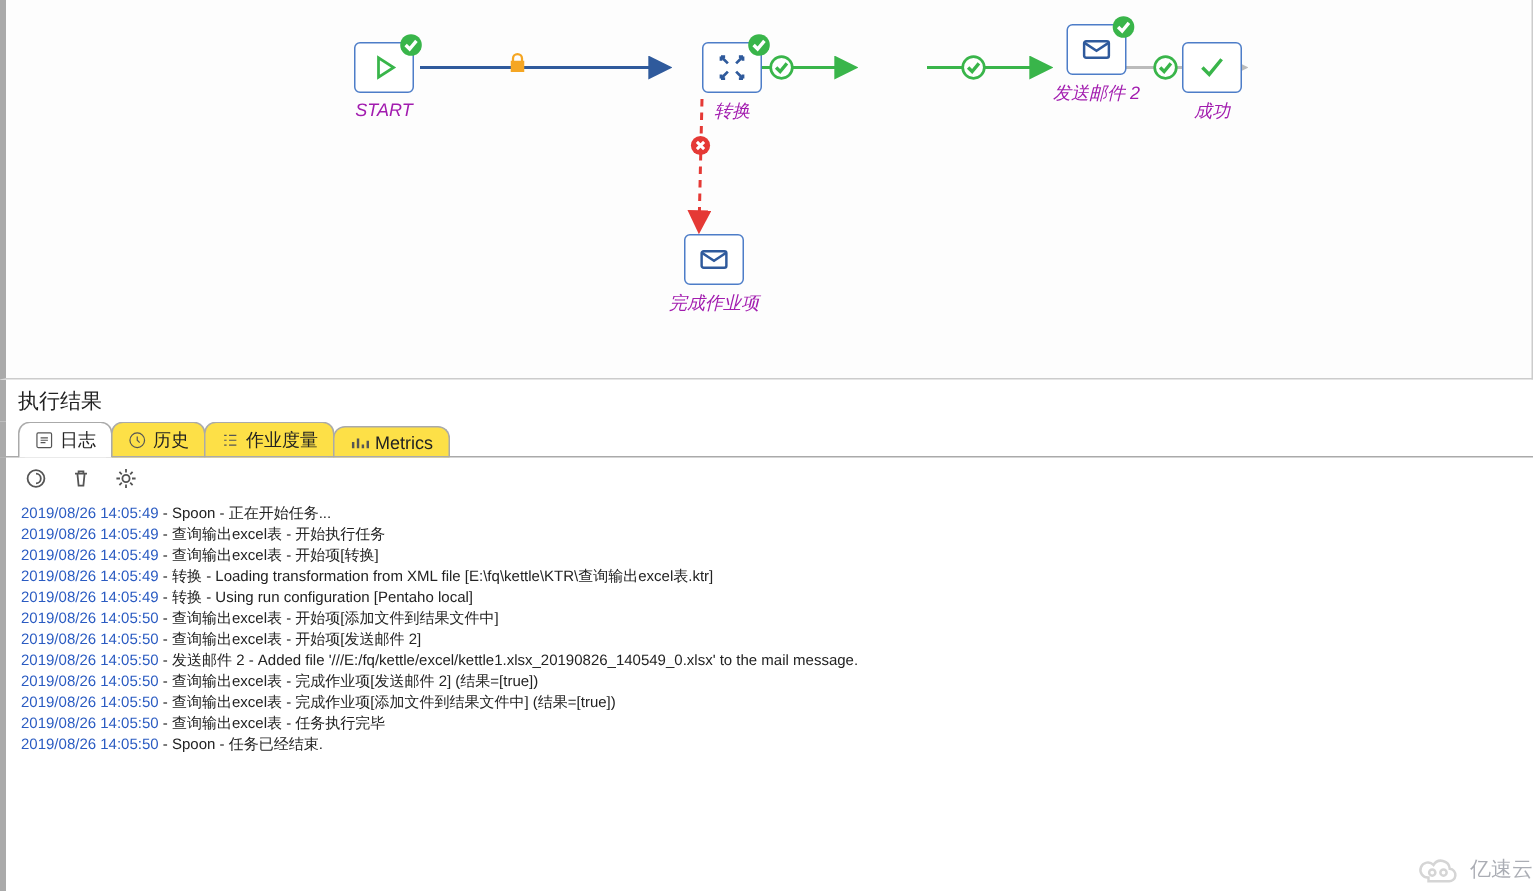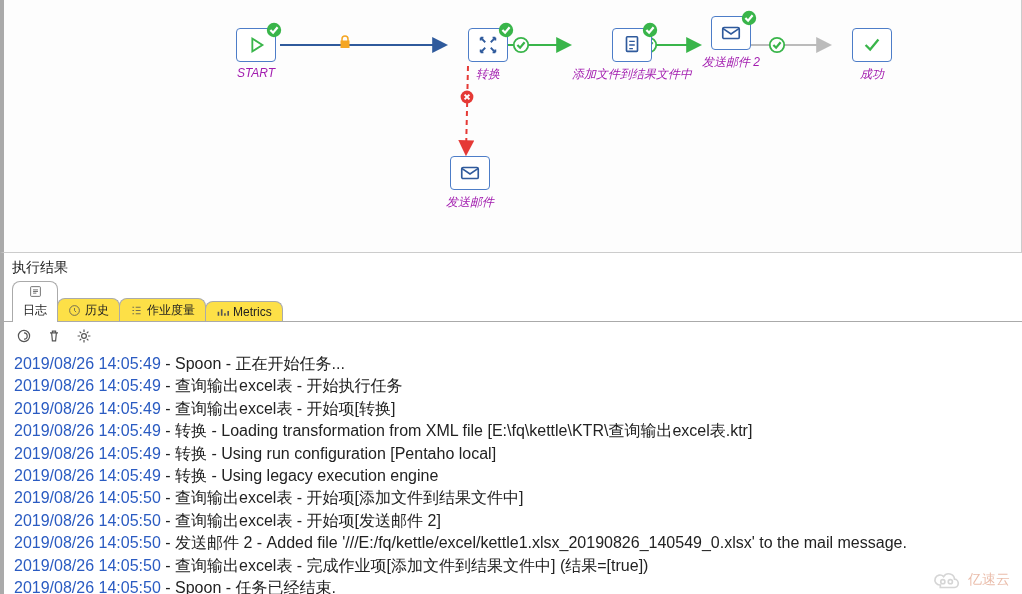--- a/index.html
+++ b/index.html
@@ -12,30 +12,30 @@
     .tick { position: absolute; }
     .tick svg { width: 18px; height: 18px; display: block; }
     .badge { position: absolute; top: -8px; right: -8px; }
     .badge svg { width: 18px; height: 18px; display: block; }
     .error-badge { position: absolute; }
     .error-badge svg { width: 16px; height: 16px; display: block; }
     .hop { position: absolute; pointer-events: none; }
     .results-header { padding: 6px 8px 4px; font-weight: normal; font-size: 14px; border-left: 4px solid #aaa; }
     .tabbar { display: flex; align-items: flex-end; padding: 0 8px; border-left: 4px solid #aaa; }
     .tab { display: flex; align-items: center; gap: 4px; padding: 3px 10px; border: 1px solid #aaa; border-bottom: none; border-top-left-radius: 8px; border-top-right-radius: 8px; background: #fde047; margin-right: -1px; font-size: 12px; cursor: pointer; }
-    .tab.active { background: #fff; position: relative; z-index: 2; flex-direction: column; }
+    .tab.active { background: #fff; position: relative; z-index: 2; }
     .tab svg { width: 13px; height: 13px; }
     .tabline { border-top: 1px solid #aaa; margin-top: -1px; }
     .toolbar { display: flex; gap: 10px; padding: 4px 10px; border-left: 4px solid #aaa; }
     .toolbar button { background: none; border: none; cursor: pointer; padding: 2px; }
     .toolbar svg { width: 16px; height: 16px; stroke: #555; fill: none; stroke-width: 1.5; }
     .log-area { flex: 1; overflow: auto; padding: 0 10px 4px; border-left: 4px solid #aaa; }
-    .log-line { font-size: 16px; line-height: 1.4; white-space: nowrap; }
+    .log-line { font-size: 10px; line-height: 1.4; white-space: nowrap; }
     .log-line .ts { color: #2a5bc2; }
-    .watermark { position: absolute; right: 12px; bottom: 4px; opacity: .35; display: flex; align-items: center; gap: 4px; color: #c2410c; font-size: 14px; }
+    .watermark { position: absolute; right: 0; bottom: 4px; opacity: .35; display: flex; align-items: center; gap: 4px; color: #0f172a; font-size: 14px; }
     .watermark svg { width: 34px; height: 20px; stroke: #888; fill: none; stroke-width: 2; }
   </style>
 </head>
 <body>
 
 <div class="canvas-area">
 
   <svg class="hop" width="1022" height="253">
     <defs>
       <marker id="arrowDark" viewBox="0 0 10 10" refX="8" refY="5" markerWidth="8" markerHeight="8" orient="auto">
@@ -119,69 +119,54 @@
       <span class="badge">
           <svg viewBox="0 0 20 20">
             <circle cx="10" cy="10" r="8" fill="#39B54A"></circle>
             <path d="M6 10l3 3 5-6" stroke="#fff" stroke-width="2.5" fill="none"></path>
           </svg>
         </span>
     </div>
     <div class="node-label">转换</div>
   </div>
 
-  <div class="node" style="left:568px; top:28px;">
-    <div class="node-box">
-      <svg viewBox="0 0 24 24">
-          <rect x="6" y="3" width="12" height="16" rx="1" fill="none" stroke="#2f5a9c" stroke-width="1.8"></rect>
-          <path d="M9 8h6M9 12h6M9 16h4" stroke="#2f5a9c" stroke-width="1.5"></path>
+
+  <div class="node" style="left:698px; top:16px;">
+    <div class="node-box">
+      <svg viewBox="0 0 24 24">
+          <rect x="3" y="6" width="18" height="12" rx="1.5" fill="none" stroke="#2f5a9c" stroke-width="1.8"></rect>
+          <path d="M3 7l9 6 9-6" stroke="#2f5a9c" stroke-width="1.8" fill="none"></path>
         </svg>
       <span class="badge">
           <svg viewBox="0 0 20 20">
             <circle cx="10" cy="10" r="8" fill="#39B54A"></circle>
             <path d="M6 10l3 3 5-6" stroke="#fff" stroke-width="2.5" fill="none"></path>
           </svg>
         </span>
     </div>
-    <div class="node-label">添加文件到结果文件中</div>
-  </div>
-
-  <div class="node" style="left:698px; top:16px;">
+    <div class="node-label">发送邮件 2</div>
+  </div>
+
+  <div class="node" style="left:784px; top:28px;justify-content:flex-end;">
+    <div class="node-box">
+      <svg viewBox="0 0 24 24">
+          <path d="M5 12l5 5 9-11" stroke="#39B54A" stroke-width="2.5" fill="none"></path>
+        </svg>
+    </div>
+    <div class="node-label">成功</div>
+  </div>
+
+  <div class="node" style="left:442px; top:156px;">
     <div class="node-box">
       <svg viewBox="0 0 24 24">
           <rect x="3" y="6" width="18" height="12" rx="1.5" fill="none" stroke="#2f5a9c" stroke-width="1.8"></rect>
           <path d="M3 7l9 6 9-6" stroke="#2f5a9c" stroke-width="1.8" fill="none"></path>
         </svg>
-      <span class="badge">
-          <svg viewBox="0 0 20 20">
-            <circle cx="10" cy="10" r="8" fill="#39B54A"></circle>
-            <path d="M6 10l3 3 5-6" stroke="#fff" stroke-width="2.5" fill="none"></path>
-          </svg>
-        </span>
-    </div>
-    <div class="node-label">发送邮件 2</div>
-  </div>
-
-  <div class="node" style="left:848px; top:28px;justify-content:flex-end;">
-    <div class="node-box">
-      <svg viewBox="0 0 24 24">
-          <path d="M5 12l5 5 9-11" stroke="#39B54A" stroke-width="2.5" fill="none"></path>
-        </svg>
-    </div>
-    <div class="node-label">成功</div>
-  </div>
-
-  <div class="node" style="left:442px; top:156px;">
-    <div class="node-box">
-      <svg viewBox="0 0 24 24">
-          <rect x="3" y="6" width="18" height="12" rx="1.5" fill="none" stroke="#2f5a9c" stroke-width="1.8"></rect>
-          <path d="M3 7l9 6 9-6" stroke="#2f5a9c" stroke-width="1.8" fill="none"></path>
-        </svg>
-    </div>
-    <div class="node-label">发送邮件</div>
+    </div>
+    <div class="node-label">完成作业项</div>
   </div>
 
 </div>
 
 <div class="results-header">执行结果</div>
 
 <div class="tabbar">
   <div class="tab active">
     <svg viewBox="0 0 16 16">
         <rect x="2" y="2" width="12" height="12" rx="1" fill="none" stroke="#555"></rect>
@@ -224,25 +209,26 @@
         <path d="M10 2v3M10 15v3M2 10h3M15 10h3M4.5 4.5l2 2M13.5 13.5l2 2M15.5 4.5l-2 2M6.5 13.5l-2 2"></path>
       </svg></button>
 </div>
 
 <div class="log-area" id="log-output">
     <div class="log-line"><span class="ts">2019/08/26 14:05:49</span><span> - Spoon - 正在开始任务...</span></div>
     <div class="log-line"><span class="ts">2019/08/26 14:05:49</span><span> - 查询输出excel表 - 开始执行任务</span></div>
     <div class="log-line"><span class="ts">2019/08/26 14:05:49</span><span> - 查询输出excel表 - 开始项[转换]</span></div>
     <div class="log-line"><span class="ts">2019/08/26 14:05:49</span><span> - 转换 - Loading transformation from XML file [E:\fq\kettle\KTR\查询输出excel表.ktr]</span></div>
     <div class="log-line"><span class="ts">2019/08/26 14:05:49</span><span> - 转换 - Using run configuration [Pentaho local]</span></div>
-    <div class="log-line"><span class="ts">2019/08/26 14:05:49</span><span> - 转换 - Using legacy execution engine</span></div>
     <div class="log-line"><span class="ts">2019/08/26 14:05:50</span><span> - 查询输出excel表 - 开始项[添加文件到结果文件中]</span></div>
     <div class="log-line"><span class="ts">2019/08/26 14:05:50</span><span> - 查询输出excel表 - 开始项[发送邮件 2]</span></div>
     <div class="log-line"><span class="ts">2019/08/26 14:05:50</span><span> - 发送邮件 2 - Added file '///E:/fq/kettle/excel/kettle1.xlsx_20190826_140549_0.xlsx' to the mail message.</span></div>
+    <div class="log-line"><span class="ts">2019/08/26 14:05:50</span><span> - 查询输出excel表 - 完成作业项[发送邮件 2] (结果=[true])</span></div>
     <div class="log-line"><span class="ts">2019/08/26 14:05:50</span><span> - 查询输出excel表 - 完成作业项[添加文件到结果文件中] (结果=[true])</span></div>
+    <div class="log-line"><span class="ts">2019/08/26 14:05:50</span><span> - 查询输出excel表 - 任务执行完毕</span></div>
     <div class="log-line"><span class="ts">2019/08/26 14:05:50</span><span> - Spoon - 任务已经结束.</span></div>
   </div>
 
 <div class="watermark">
   <svg viewBox="0 0 40 24">
       <path d="M12 18a6 6 0 1 1 4-10 7 7 0 0 1 13 3 5 5 0 0 1-1 10H12z"></path>
       <circle cx="15" cy="14" r="2.5"></circle>
       <circle cx="24" cy="14" r="2.5"></circle>
     </svg>
   <span>亿速云</span>

